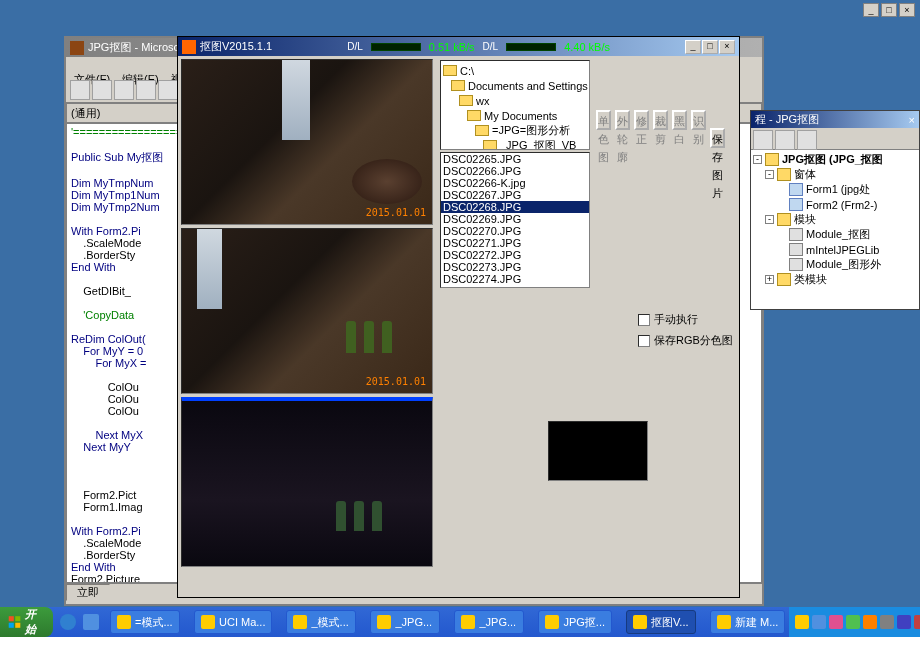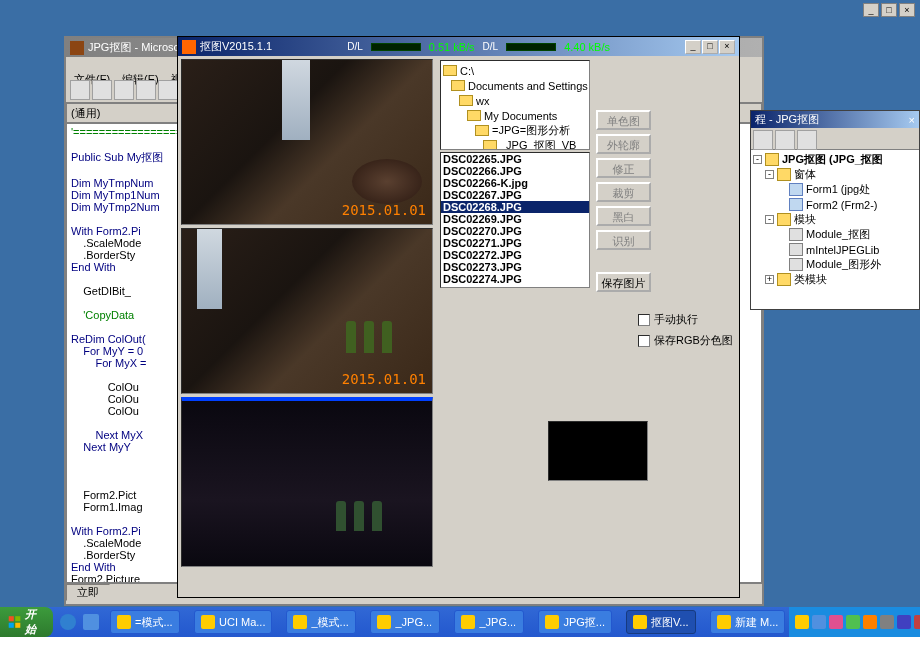--- a/index.html
+++ b/index.html
@@ -41,33 +41,33 @@
 .img1 { height: 166px; background: linear-gradient(135deg, #2a1f18 0%, #1a1410 40%, #4a3828 60%, #3a2818 100%); }
 .img1::before { content: ""; position: absolute; left: 100px; top: 0; width: 28px; height: 80px; background: linear-gradient(to bottom, #d0d8e0, #a0b0c0); }
 .img1::after { content: ""; position: absolute; right: 10px; bottom: 20px; width: 70px; height: 45px; background: radial-gradient(ellipse, #5a4030, #2a1810); border-radius: 50%; }
 .img2 { height: 166px; background: linear-gradient(135deg, #2a1f18 0%, #1a1410 40%, #4a3828 60%, #3a2818 100%); }
 .img2::before { content: ""; position: absolute; left: 15px; top: 0; width: 25px; height: 80px; background: linear-gradient(to bottom, #d0d8e0, #a0b0c0); }
 .img2 .bottles { position: absolute; right: 40px; bottom: 40px; display: flex; gap: 8px; }
 .img2 .bottle { width: 10px; height: 32px; background: #406020; border-radius: 3px 3px 0 0; }
 .img3 { height: 170px; border-top: 4px solid #0040ff; background: linear-gradient(to bottom, #0a0810 0%, #1a1420 60%, #0a0810 100%); }
 .img3 .bottles { position: absolute; right: 50px; bottom: 35px; display: flex; gap: 8px; }
 .img3 .bottle { width: 10px; height: 30px; background: #305030; border-radius: 3px 3px 0 0; }
-.timestamp { position: absolute; right: 6px; bottom: 6px; color: #ff8000; font-size: 14px; font-family: monospace; }
+.timestamp { position: absolute; right: 6px; bottom: 6px; color: #ff8000; font-size: 10px; font-family: monospace; }
 
 .right-panel { flex: 1; padding: 4px; display: flex; gap: 6px; }
 .tree-col { width: 150px; display: flex; flex-direction: column; gap: 2px; }
 .tree { background: white; border: 1px inset #808080; height: 90px; padding: 2px; overflow: hidden; }
 .tree-row { display: flex; align-items: center; height: 15px; white-space: nowrap; }
 .folder-icon { width: 14px; height: 11px; background: #ffd966; border: 1px solid #b09020; margin-right: 3px; flex-shrink: 0; display: inline-block; }
-.filelist { background: white; border: 1px inset #808080; height: 136px; overflow: hidden; font-family: monospace; font-size: 10px; font-weight: bold; }
+.filelist { background: white; border: 1px inset #808080; height: 136px; overflow: hidden; font-family: monospace; font-size: 10px; }
 .file-row { padding: 0 2px; height: 12px; line-height: 12px; white-space: nowrap; }
 .file-row.sel { background: #0a246a; color: white; }
 .preview { position: absolute; left: 370px; top: 384px; width: 100px; height: 60px; background: black; border: 1px inset #808080; }
 
-.btn-col { width: 55px; display: flex; flex-direction: column; gap: 4px; padding-top: 50px; }
+.btn-col { width: 55px; display: flex; flex-direction: row; gap: 4px; padding-top: 50px; }
 .app-btn { height: 20px; background: #d4d0c8; border: 2px outset #fff; text-align: center; line-height: 18px; font-size: 11px; color: #808080; }
 .app-btn.enabled { color: black; }
 .checkbox-area { position: absolute; left: 460px; top: 275px; display: flex; flex-direction: column; gap: 6px; }
 .chk-row { display: flex; align-items: center; gap: 4px; }
 .chk { width: 12px; height: 12px; background: white; border: 1px inset #808080; }
 
 
 .proj-window { position: absolute; right: 0; top: 80px; width: 170px; height: 200px; background: #d4d0c8; border: 1px solid #404040; margin-top: 30px; }
 .proj-title { height: 17px; background: linear-gradient(to right, #0a246a, #a6caf0); color: white; padding: 1px 4px; display: flex; align-items: center; justify-content: space-between; }
 .proj-toolbar { height: 22px; background: #d4d0c8; border-bottom: 1px solid #808080; display: flex; padding: 2px; gap: 2px; }

